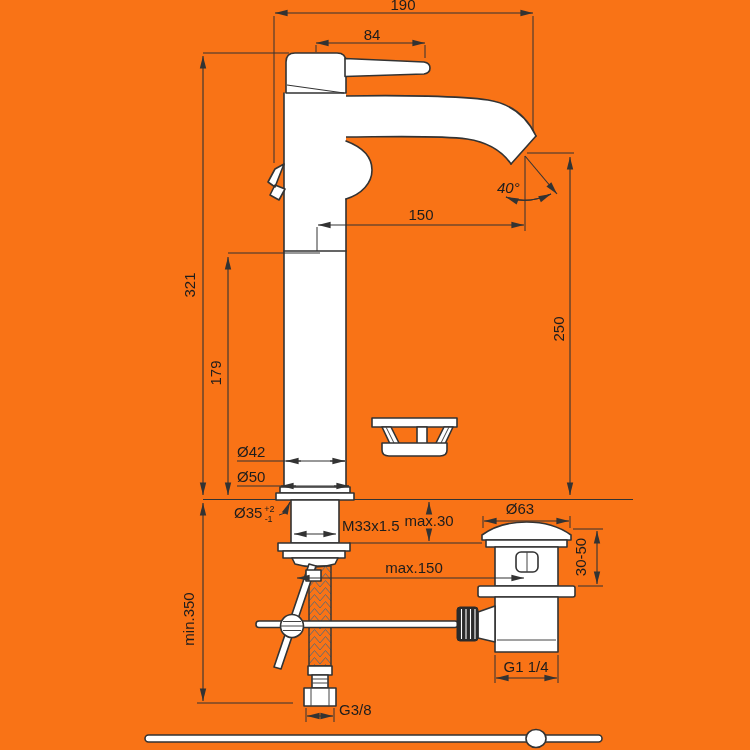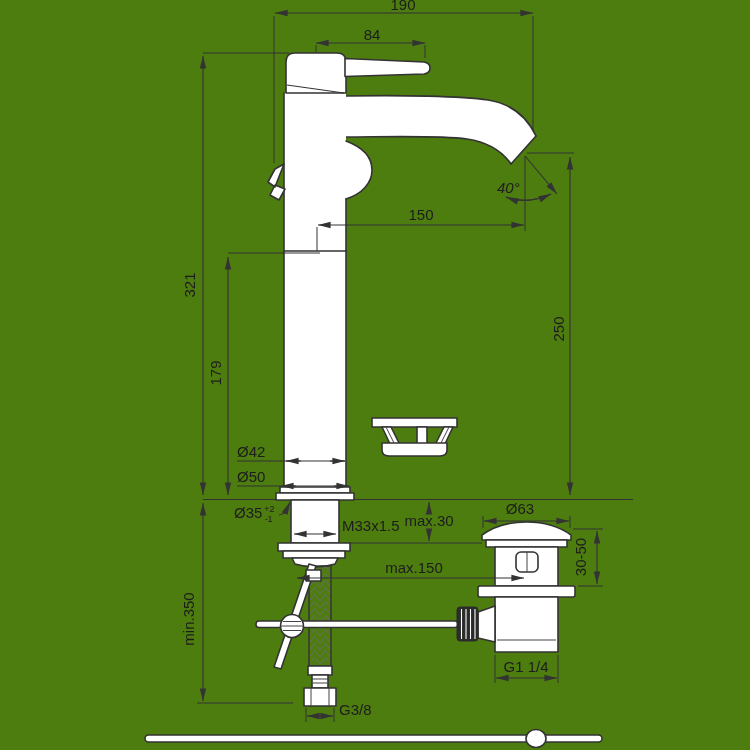--- a/index.html
+++ b/index.html
@@ -1,16 +1,16 @@
 <!DOCTYPE html>
 <html><head>
 <meta charset="utf-8">
 <style>
   html,body{margin:0;padding:0;background:#fff;}
-  #stage{position:relative;width:750px;height:750px;background:#4d7c0f;overflow:hidden;}
+  #stage{position:relative;width:750px;height:750px;background:#f97316;overflow:hidden;}
   svg{display:block;}
   .part{fill:#ffffff;stroke:#333333;stroke-width:1.6;stroke-linejoin:round;}
   .partline{fill:none;stroke:#333333;stroke-width:1.6;stroke-linejoin:round;stroke-linecap:round;}
   .thin{fill:none;stroke:#333333;stroke-width:1.1;}
   .ext{fill:none;stroke:#333333;stroke-width:1;}
   .dim{fill:none;stroke:#333333;stroke-width:1.1;marker-start:url(#arw);marker-end:url(#arw);}
   .dime{fill:none;stroke:#333333;stroke-width:1.1;marker-end:url(#arw);}
   .lbl{font-family:"Liberation Sans", sans-serif;font-size:15px;fill:#1d1d1d;}
   .lblc{text-anchor:middle;}
   .ital{font-style:italic;}

